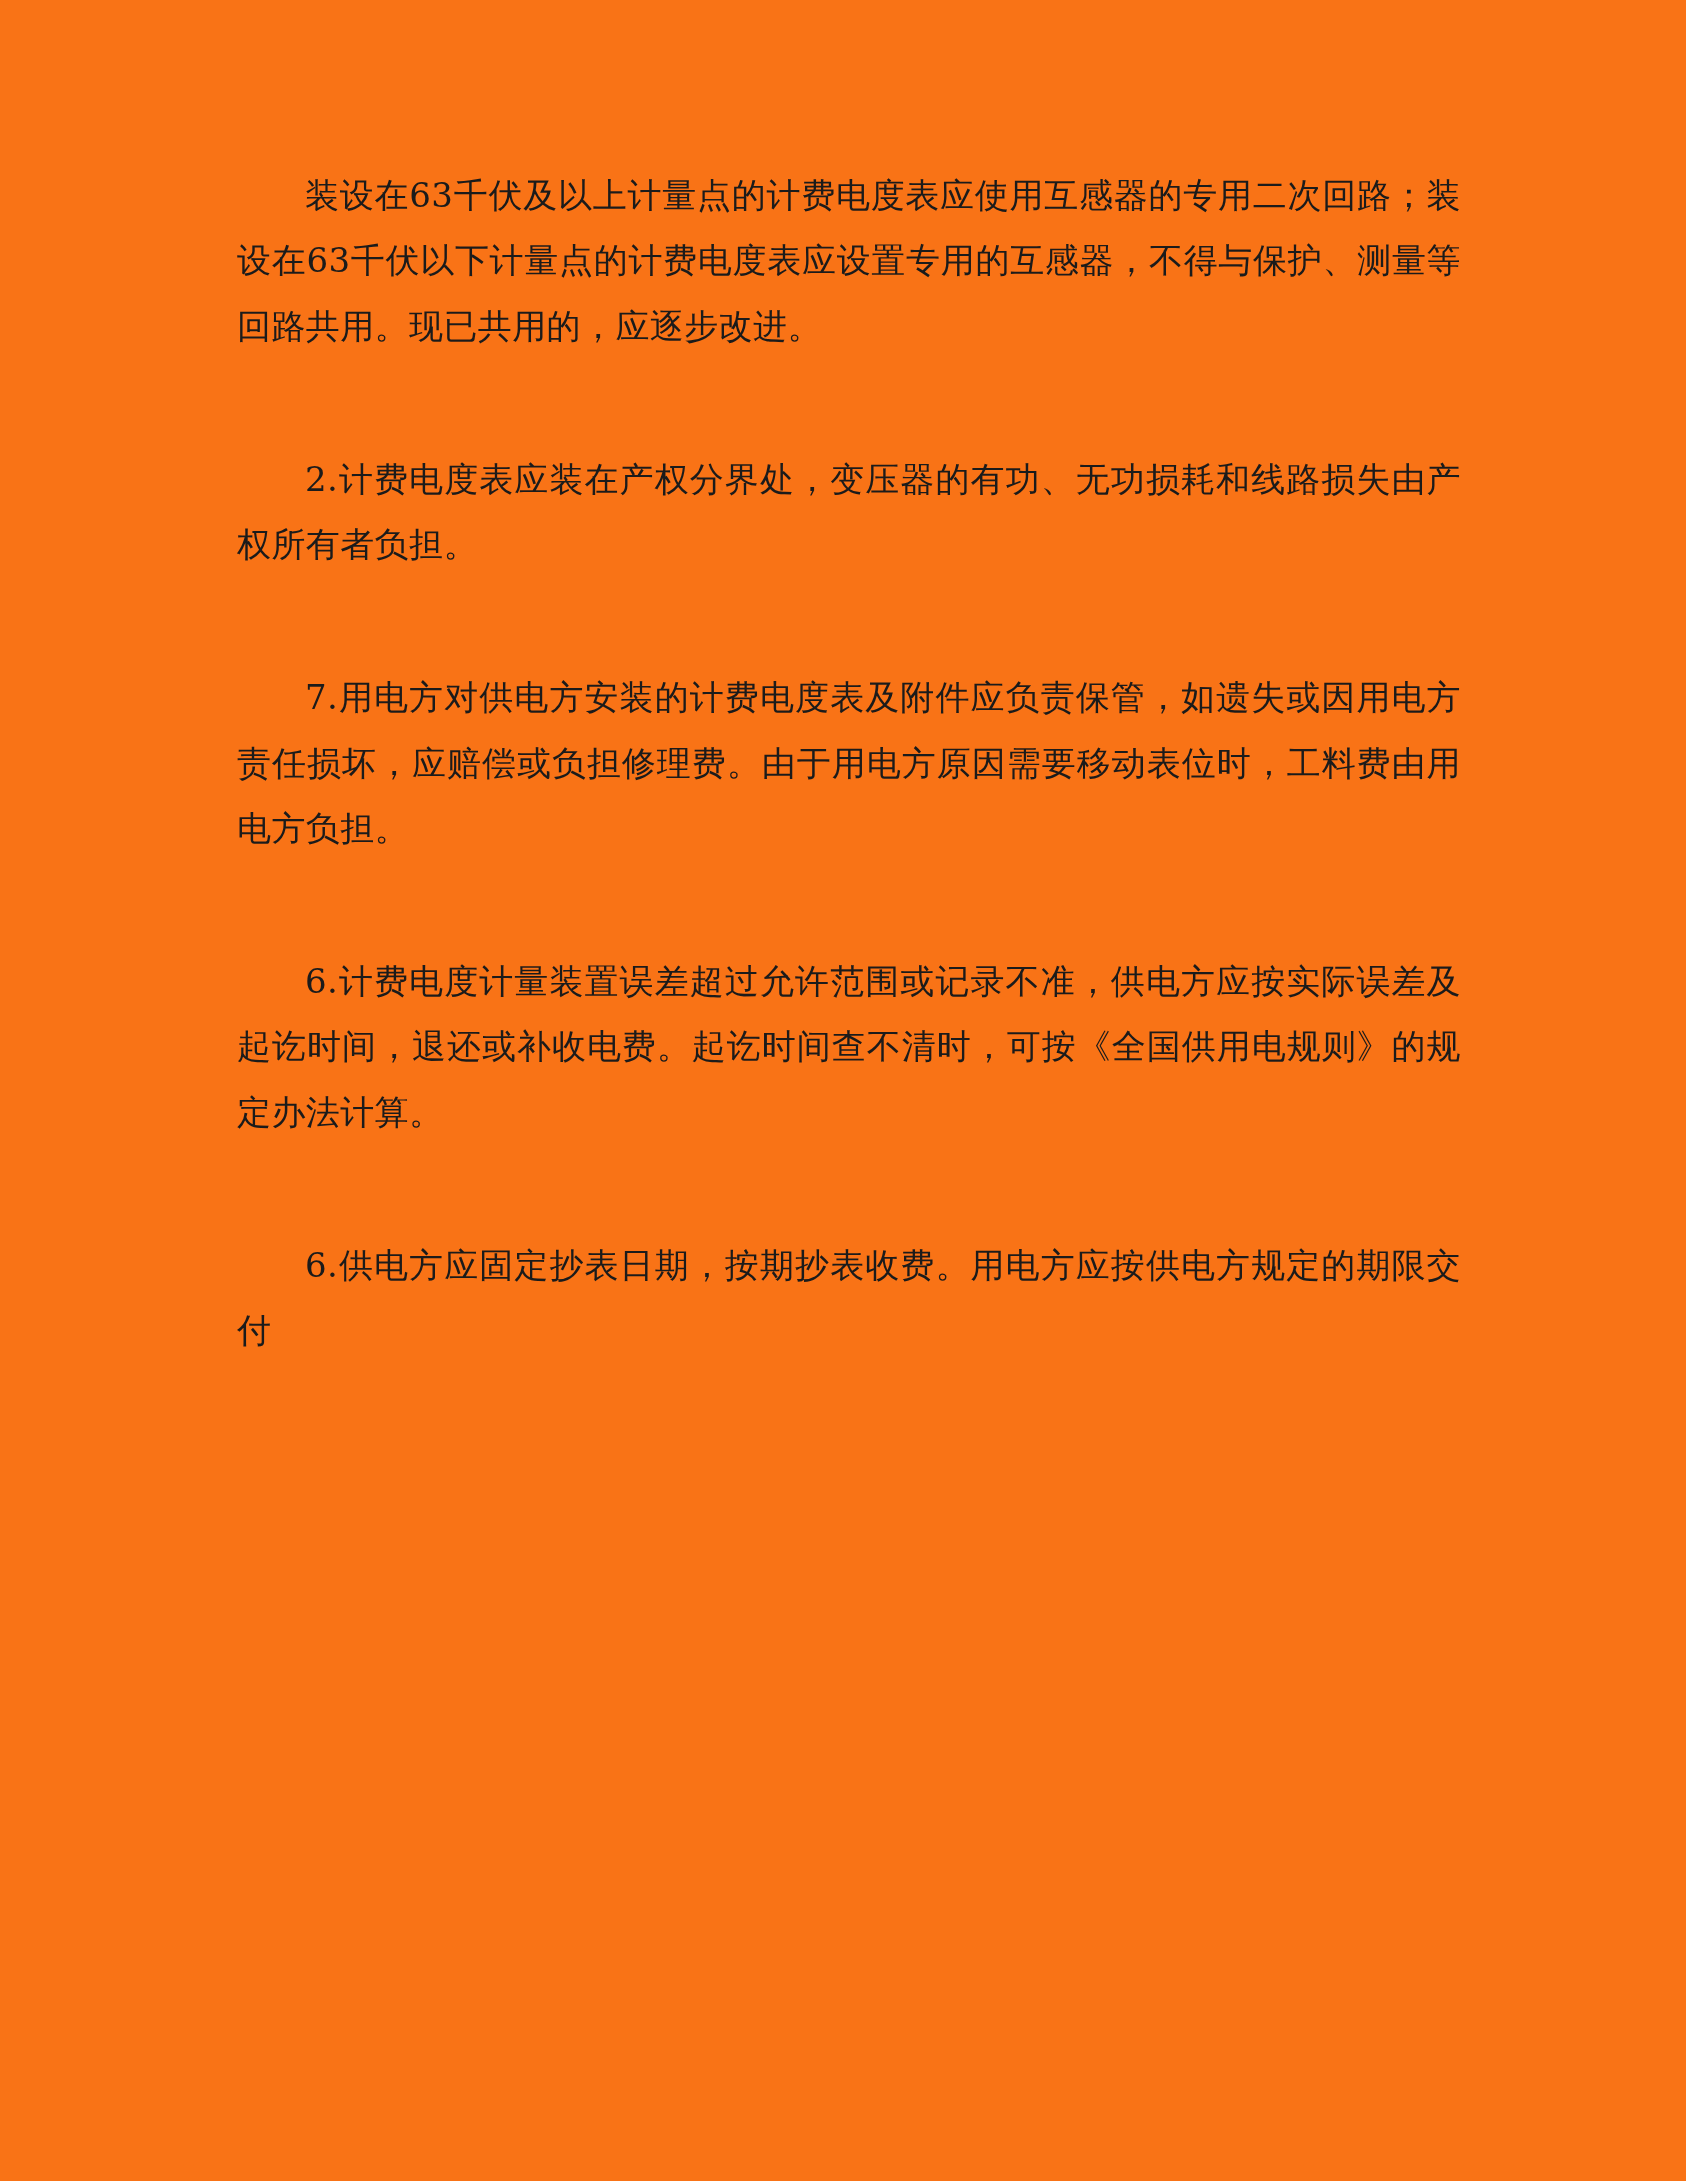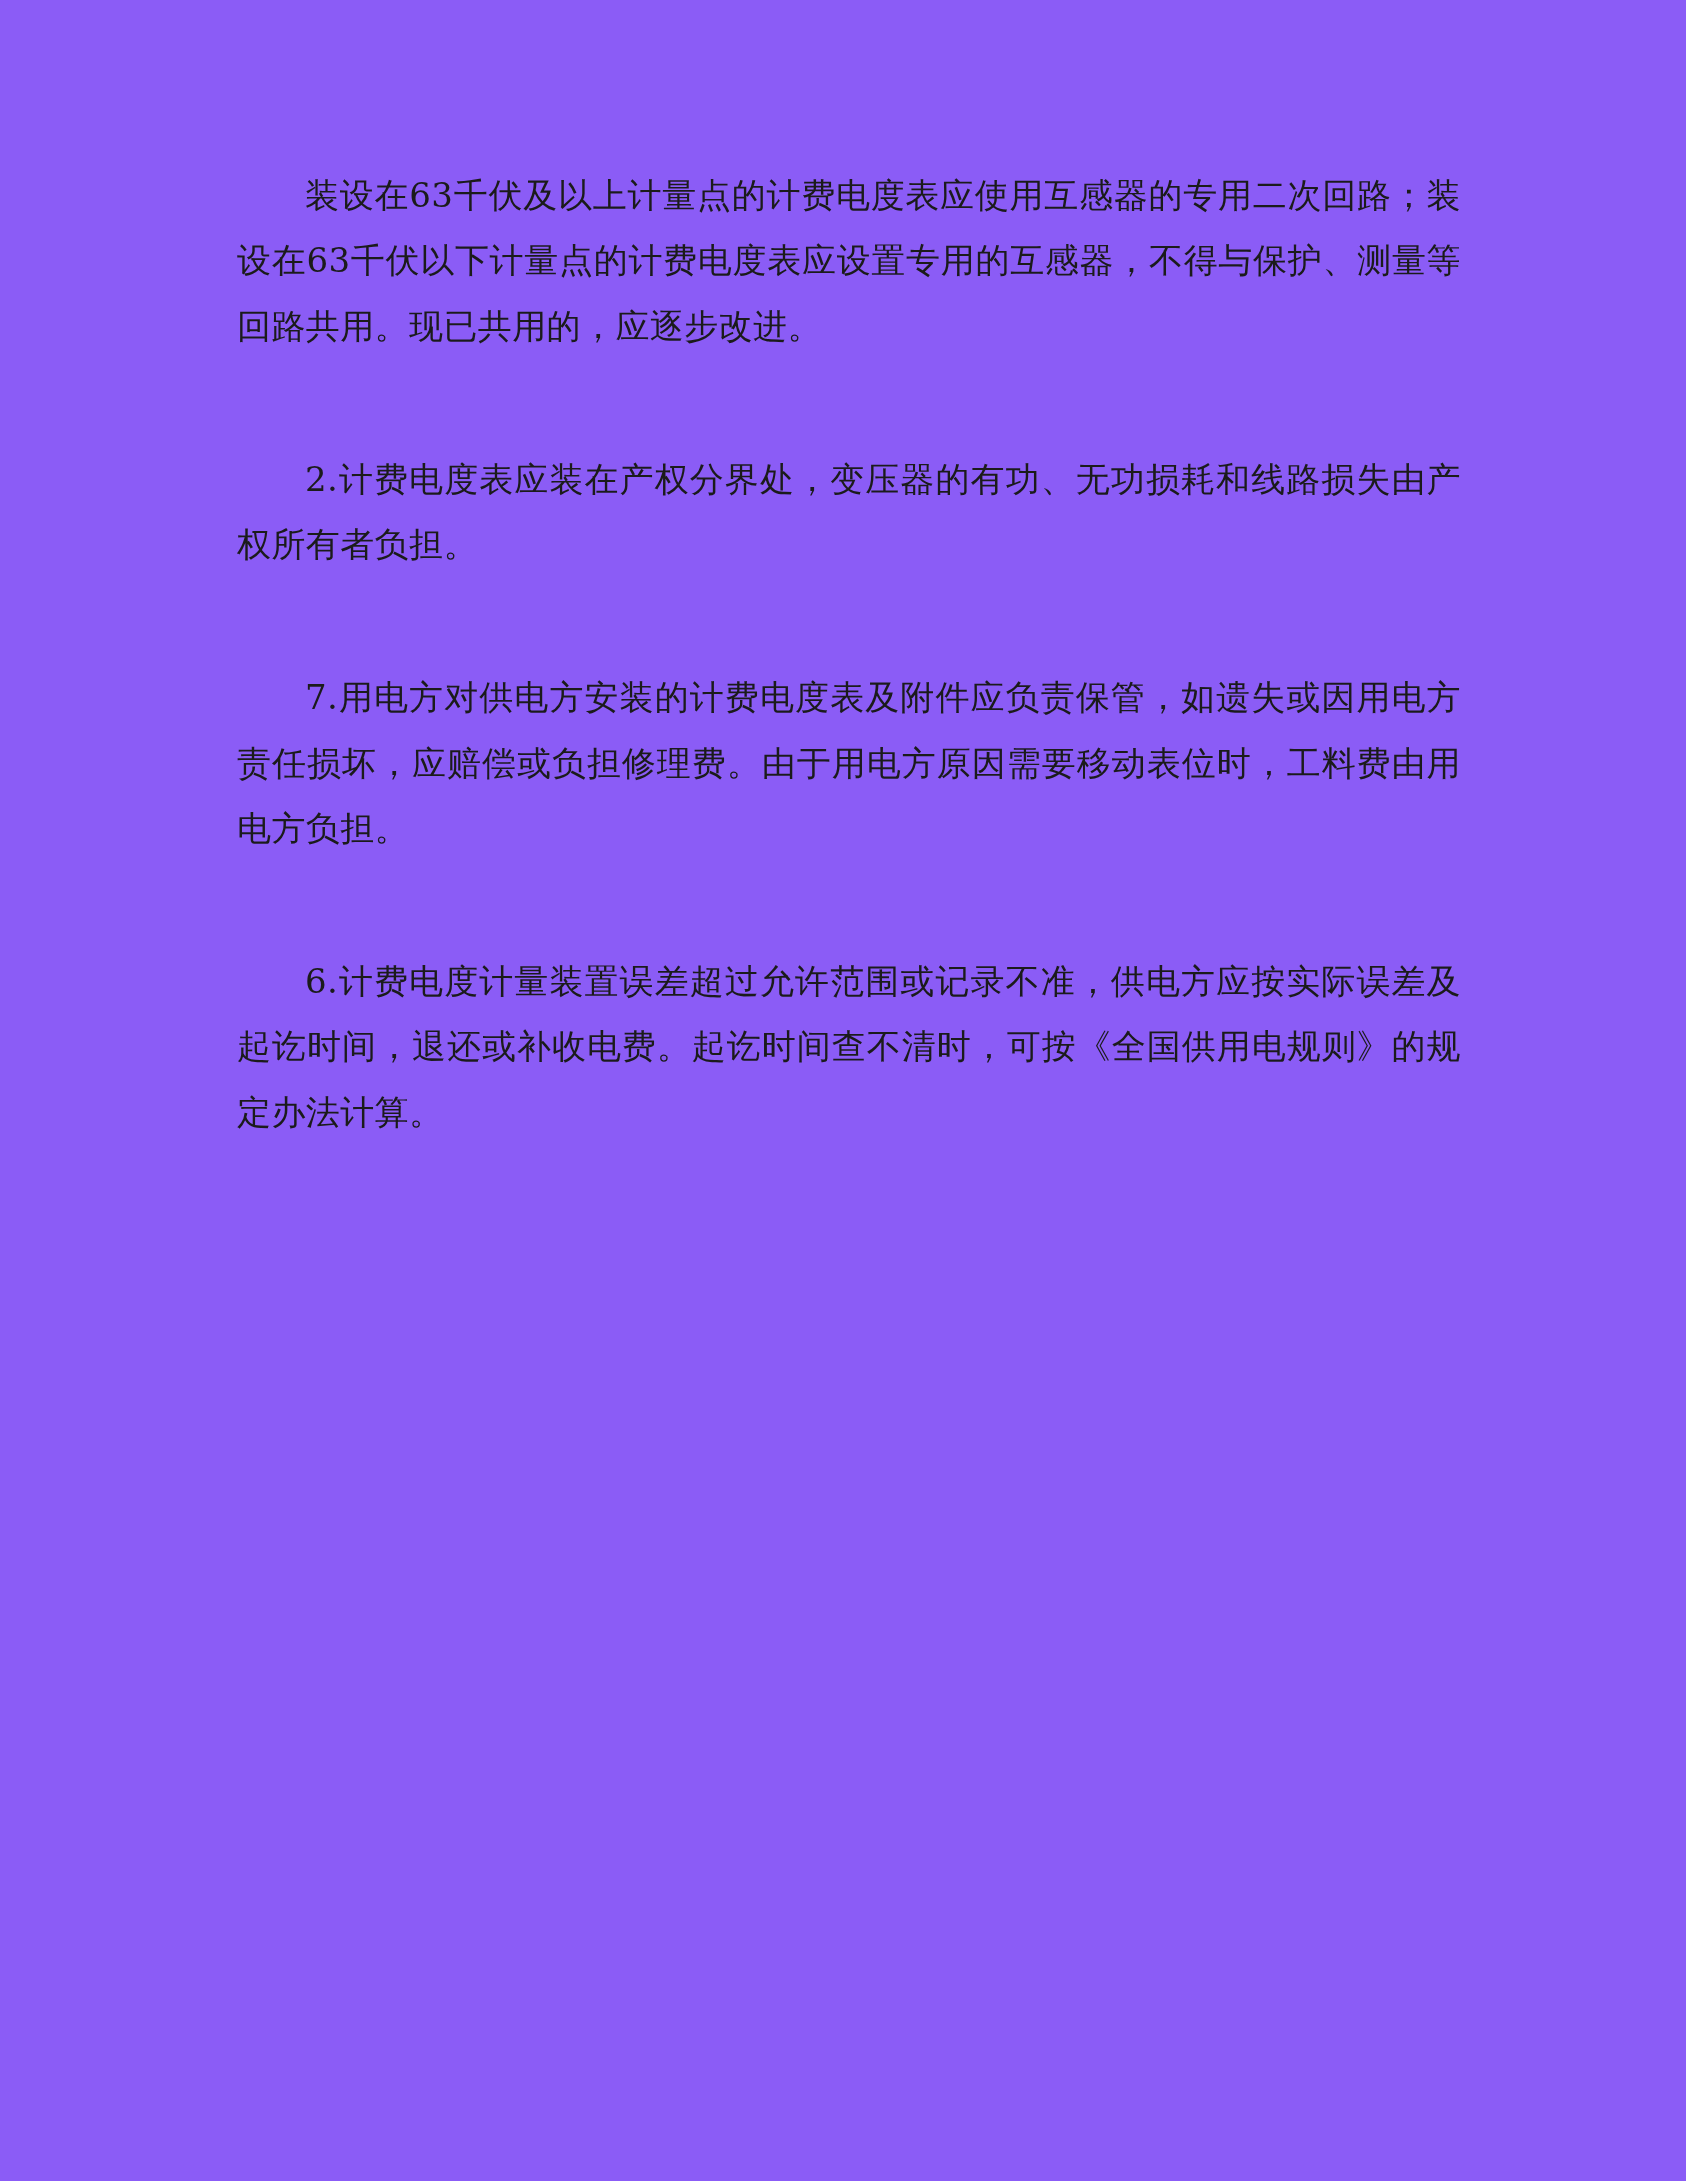--- a/index.html
+++ b/index.html
@@ -12,21 +12,21 @@
     height: 2182px;
     font-family: "DejaVu Serif", "Liberation Serif", serif;
     color: #1a1a1a;
   }
   .page {
     position: relative;
     width: 1686px;
     height: 2182px;
     box-sizing: border-box;
     padding: 163px 225px 110px 237px;
-    background: #8b5cf6;
+    background: #f97316;
   }
   .doc-body {
     display: block;
   }
   p.para {
     margin: 0 0 88px 0;
     font-size: 34px;
     line-height: 1.92;
     text-align: justify;
     text-justify: inter-ideograph;
@@ -41,15 +41,16 @@
 </style>
 </head>
 <body>
 
 <div class="page">
   <div class="doc-body">
     <p class="para">装设在63千伏及以上计量点的计费电度表应使用互感器的专用二次回路；装设在63千伏以下计量点的计费电度表应设置专用的互感器，不得与保护、测量等回路共用。现已共用的，应逐步改进。</p>
     <p class="para">2.计费电度表应装在产权分界处，变压器的有功、无功损耗和线路损失由产权所有者负担。</p>
     <p class="para">7.用电方对供电方安装的计费电度表及附件应负责保管，如遗失或因用电方责任损坏，应赔偿或负担修理费。由于用电方原因需要移动表位时，工料费由用电方负担。</p>
     <p class="para">6.计费电度计量装置误差超过允许范围或记录不准，供电方应按实际误差及起讫时间，退还或补收电费。起讫时间查不清时，可按《全国供用电规则》的规定办法计算。</p>
+    <p class="para">6.供电方应固定抄表日期，按期抄表收费。用电方应按供电方规定的期限交付</p>
   </div>
 </div>
 
 
 </body></html>

